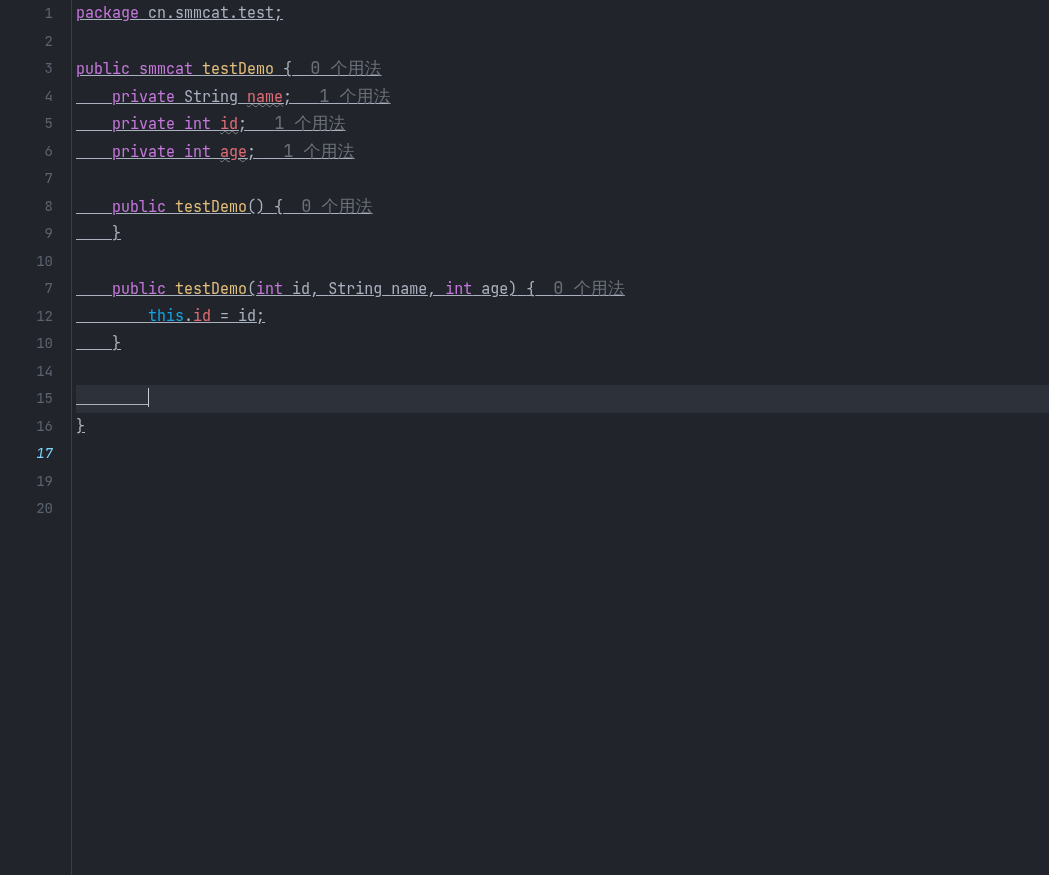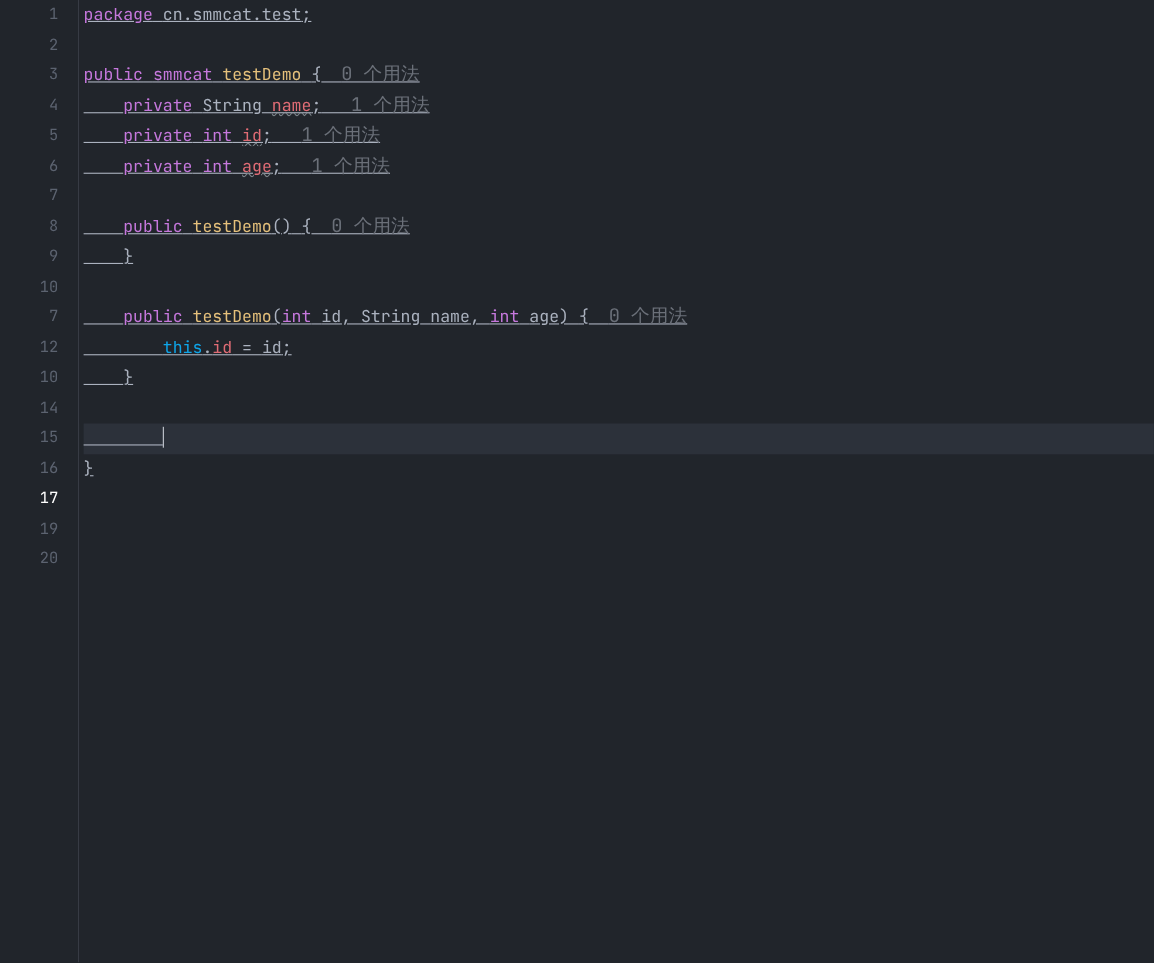--- a/index.html
+++ b/index.html
@@ -93,21 +93,21 @@
     <div class="line-number">7</div>
     <div class="line-number">8</div>
     <div class="line-number">9</div>
     <div class="line-number">10</div>
     <div class="line-number">7</div>
     <div class="line-number">12</div>
     <div class="line-number">10</div>
     <div class="line-number">14</div>
     <div class="line-number">15</div>
     <div class="line-number">16</div>
-    <div class="line-number" style="color: #ffffff;">17</div>
+    <div class="line-number" style="color: #7dd3fc; font-style: italic;">17</div>
     <div class="line-number">19</div>
     <div class="line-number">20</div>
   </div>
 
 <div class="editor" id="editor">
 
   <div class="code-line"><span class="tk-keyword">package</span><span> </span><span class="tk-ident">cn.smmcat.test</span><span class="tk-punct">;</span></div>
 
   <div class="code-line"></div>
 

